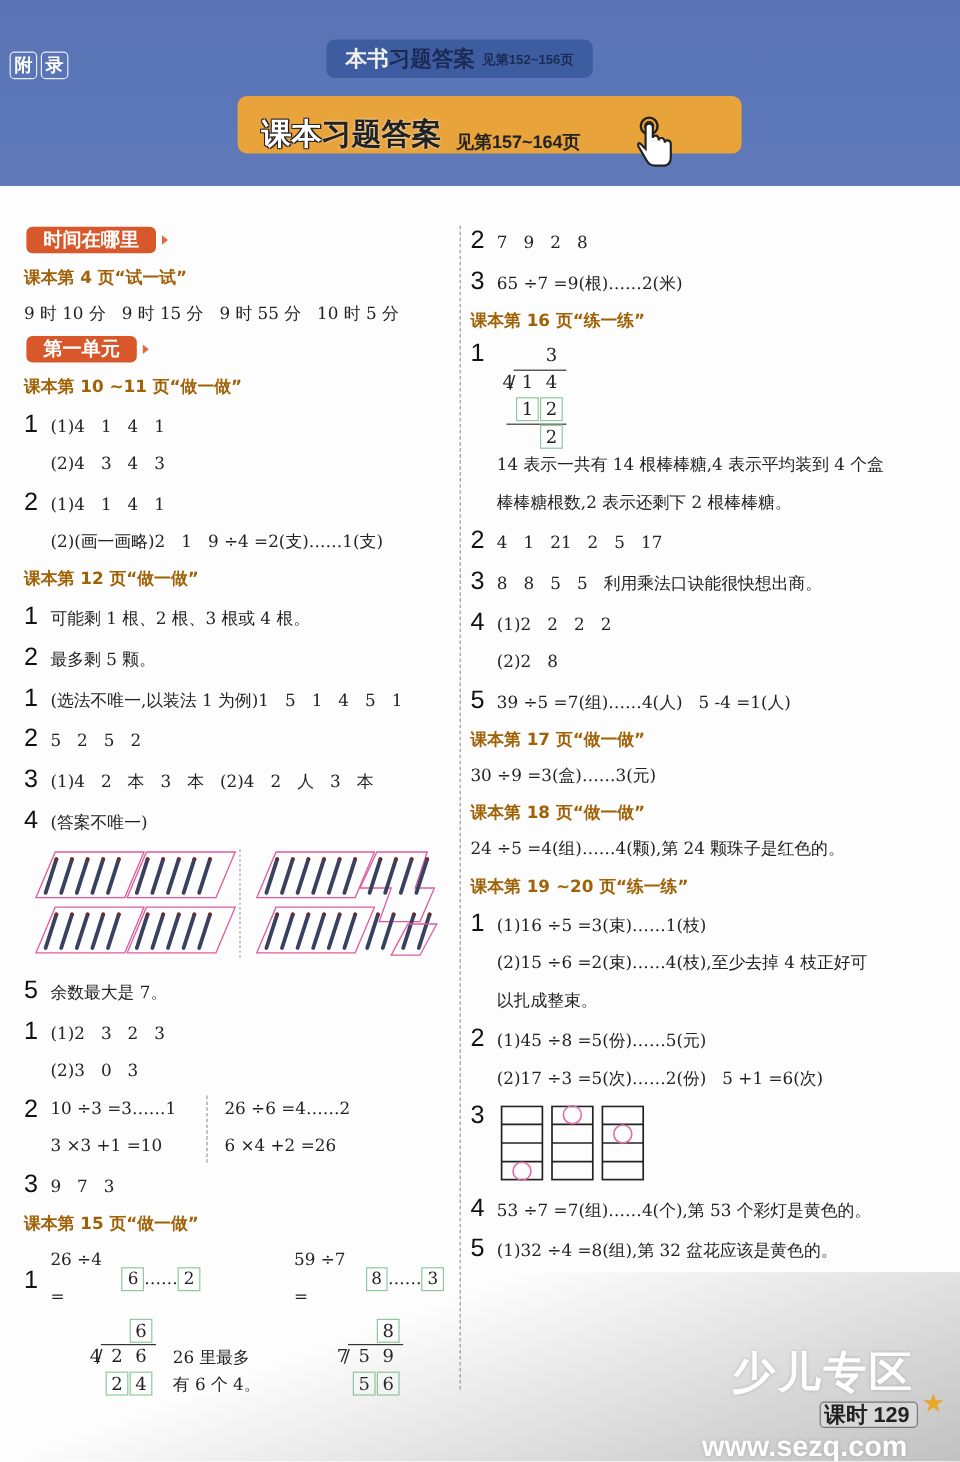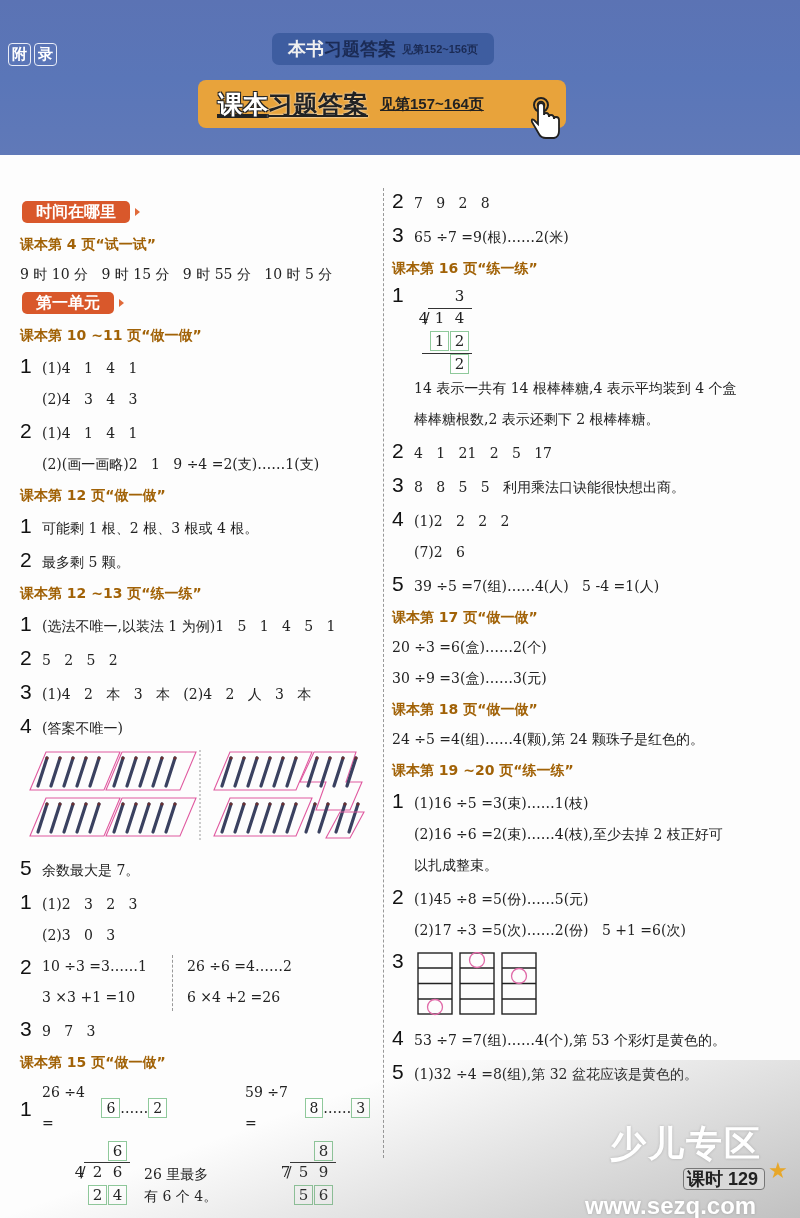--- a/index.html
+++ b/index.html
@@ -11,37 +11,37 @@
     background: linear-gradient(180deg, #5b73b4 0%, #5a76b8 50%, #6079b8 100%); }
   .appendix { position: absolute; left: 8px; top: 43px; display: flex; gap: 3px; }
   .appendix span { display: inline-block; width: 23px; height: 23px; border: 1.5px solid #e8ecf7;
     border-radius: 4px; color: #fff; font-family: "DejaVu Sans", sans-serif; font-weight: bold; font-size: 15px;
     line-height: 20px; text-align: center; }
   .tab-book { position: absolute; left: 272px; top: 33px; width: 222px; height: 32px; background: #3e5da0;
     border-radius: 7px; display: flex; align-items: center; justify-content: center; gap: 6px; }
   .tab-book .t { font-family: "DejaVu Sans", sans-serif; font-weight: bold; font-size: 18px; color: #f0f0f0; }
   .tab-book .t b { color: #1b2b55; }
   .tab-book .s { font-family: "Liberation Sans", sans-serif; font-size: 11px; font-weight: bold; color: #1b2b55; }
-  .tab-text { position: absolute; left: 198px; top: 80px; width: 368px; height: 48px; background: #e8a33b;
-    border-radius: 8px; display: flex; align-items: center; padding-left: 20px; gap: 12px; text-decoration: underline; }
+  .tab-text { position: absolute; left: 198px; top: 80px; width: 420px; height: 48px; background: #e8a33b;
+    border-radius: 8px; display: flex; align-items: flex-end; padding-left: 20px; gap: 12px; }
   .tab-text .t { font-family: "DejaVu Sans", sans-serif; font-weight: bold; font-size: 25px; color: #222;
     text-shadow: 0 0 2px #fff; }
   .tab-text .t .w { color: #fff; text-shadow: -1px -1px 0 #222, 1px -1px 0 #222, -1px 1px 0 #222, 1px 1px 0 #222; }
   .tab-text .s { font-family: "Liberation Sans", sans-serif; font-size: 15px; font-weight: bold; color: #222; }
   .hand { position: absolute; left: 528px; top: 96px; width: 34px; height: 44px; }
 
   
   .col { position: absolute; top: 185px; }
   .col-left { left: 20px; width: 350px; }
   .col-right { left: 392px; width: 400px; }
   .divider { position: absolute; left: 383px; top: 188px; height: 970px; border-left: 1px dashed #999; }
 
   .unit-tag { display: inline-flex; align-items: center; height: 22px; padding: 0 14px; background: #d9582b;
     color: #fff; border-radius: 5px; font-family: "DejaVu Sans", sans-serif; font-size: 16px; font-weight: bold;
-    margin: 16px 0 6px 2px; position: relative; }
+    margin: 4px 0 6px 2px; position: relative; }
   .unit-tag::after { content: ""; position: absolute; right: -10px; top: 7px; border-left: 5px solid #e06a3a;
     border-top: 4px solid transparent; border-bottom: 4px solid transparent; }
 
   .sec { font-family: "DejaVu Sans", sans-serif; font-weight: bold; font-size: 14px; color: #a16207;
     height: 24px; line-height: 24px; margin: 3px 0; }
   .row { display: flex; align-items: baseline; min-height: 31px; line-height: 31px; font-size: 14px; }
   .num { font-family: "Liberation Sans", sans-serif; font-size: 21px; font-weight: normal; width: 22px;
     flex: none; color: #111; }
   .txt { white-space: pre; }
   .indent { padding-left: 22px; }
@@ -119,21 +119,20 @@
   <div class="sec">课本第 12 页“做一做”</div>
   <div class="row">
       <span class="num">1</span>
       <span class="txt">可能剩 1 根、2 根、3 根或 4 根。</span>
     </div>
   <div class="row">
       <span class="num">2</span>
       <span class="txt">最多剩 5 颗。</span>
     </div>
 
-  <div class="sec">课本第 12 ~13 页“练一练”</div>
   <div class="row">
       <span class="num">1</span>
       <span class="txt">(选法不唯一,以装法 1 为例)1   5   1   4   5   1</span>
     </div>
   <div class="row">
       <span class="num">2</span>
       <span class="txt">5   2   5   2</span>
     </div>
   <div class="row">
       <span class="num">3</span>
@@ -317,47 +316,44 @@
     </div>
   <div class="row">
       <span class="num">3</span>
       <span class="txt">8   8   5   5   利用乘法口诀能很快想出商。</span>
     </div>
   <div class="row">
       <span class="num">4</span>
       <span class="txt">(1)2   2   2   2</span>
     </div>
   <div class="row indent">
-      <span class="txt">(7)2   6</span>
+      <span class="txt">(2)2   8</span>
     </div>
   <div class="row">
       <span class="num">5</span>
       <span class="txt">39 ÷5 =7(组)……4(人)   5 -4 =1(人)</span>
     </div>
 
   <div class="sec">课本第 17 页“做一做”</div>
-  <div class="row plain">
-      <span class="txt">20 ÷3 =6(盒)……2(个)</span>
-    </div>
   <div class="row plain">
       <span class="txt">30 ÷9 =3(盒)……3(元)</span>
     </div>
 
   <div class="sec">课本第 18 页“做一做”</div>
   <div class="row plain">
       <span class="txt">24 ÷5 =4(组)……4(颗),第 24 颗珠子是红色的。</span>
     </div>
 
   <div class="sec">课本第 19 ~20 页“练一练”</div>
   <div class="row">
       <span class="num">1</span>
       <span class="txt">(1)16 ÷5 =3(束)……1(枝)</span>
     </div>
   <div class="row indent">
-      <span class="txt">(2)16 ÷6 =2(束)……4(枝),至少去掉 2 枝正好可</span>
+      <span class="txt">(2)15 ÷6 =2(束)……4(枝),至少去掉 4 枝正好可</span>
     </div>
   <div class="row indent">
       <span class="txt">以扎成整束。</span>
     </div>
   <div class="row">
       <span class="num">2</span>
       <span class="txt">(1)45 ÷8 =5(份)……5(元)</span>
     </div>
   <div class="row indent">
       <span class="txt">(2)17 ÷3 =5(次)……2(份)   5 +1 =6(次)</span>

